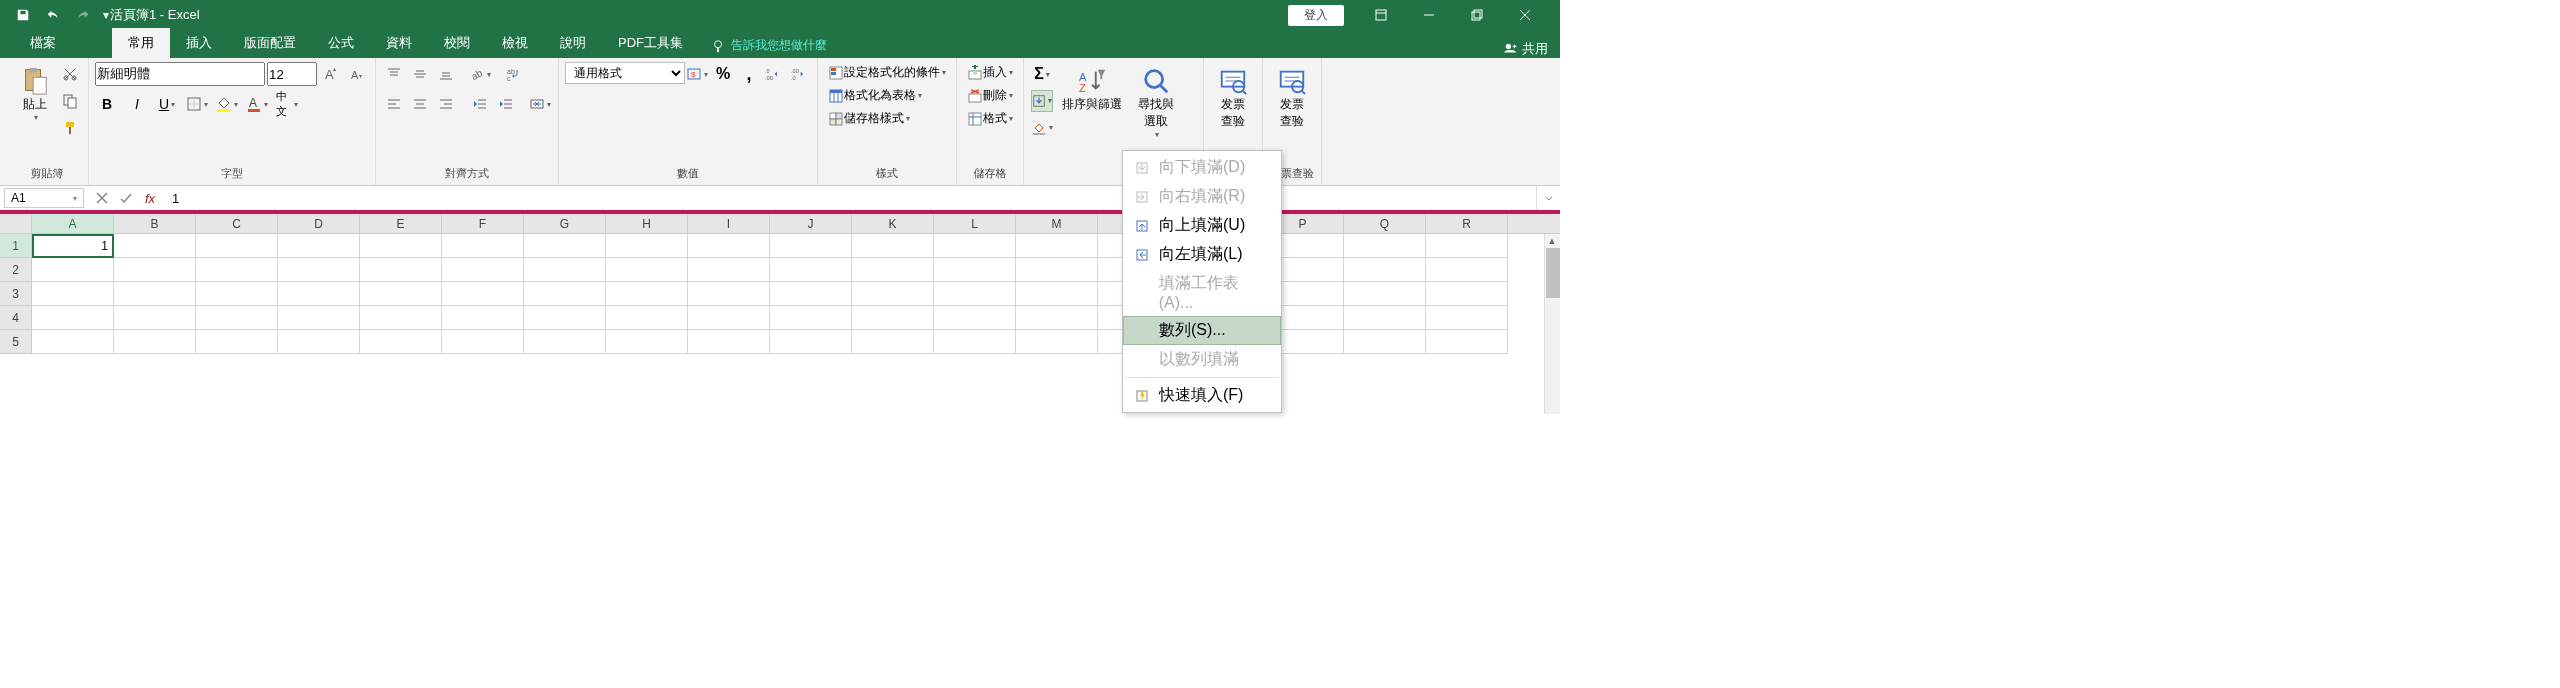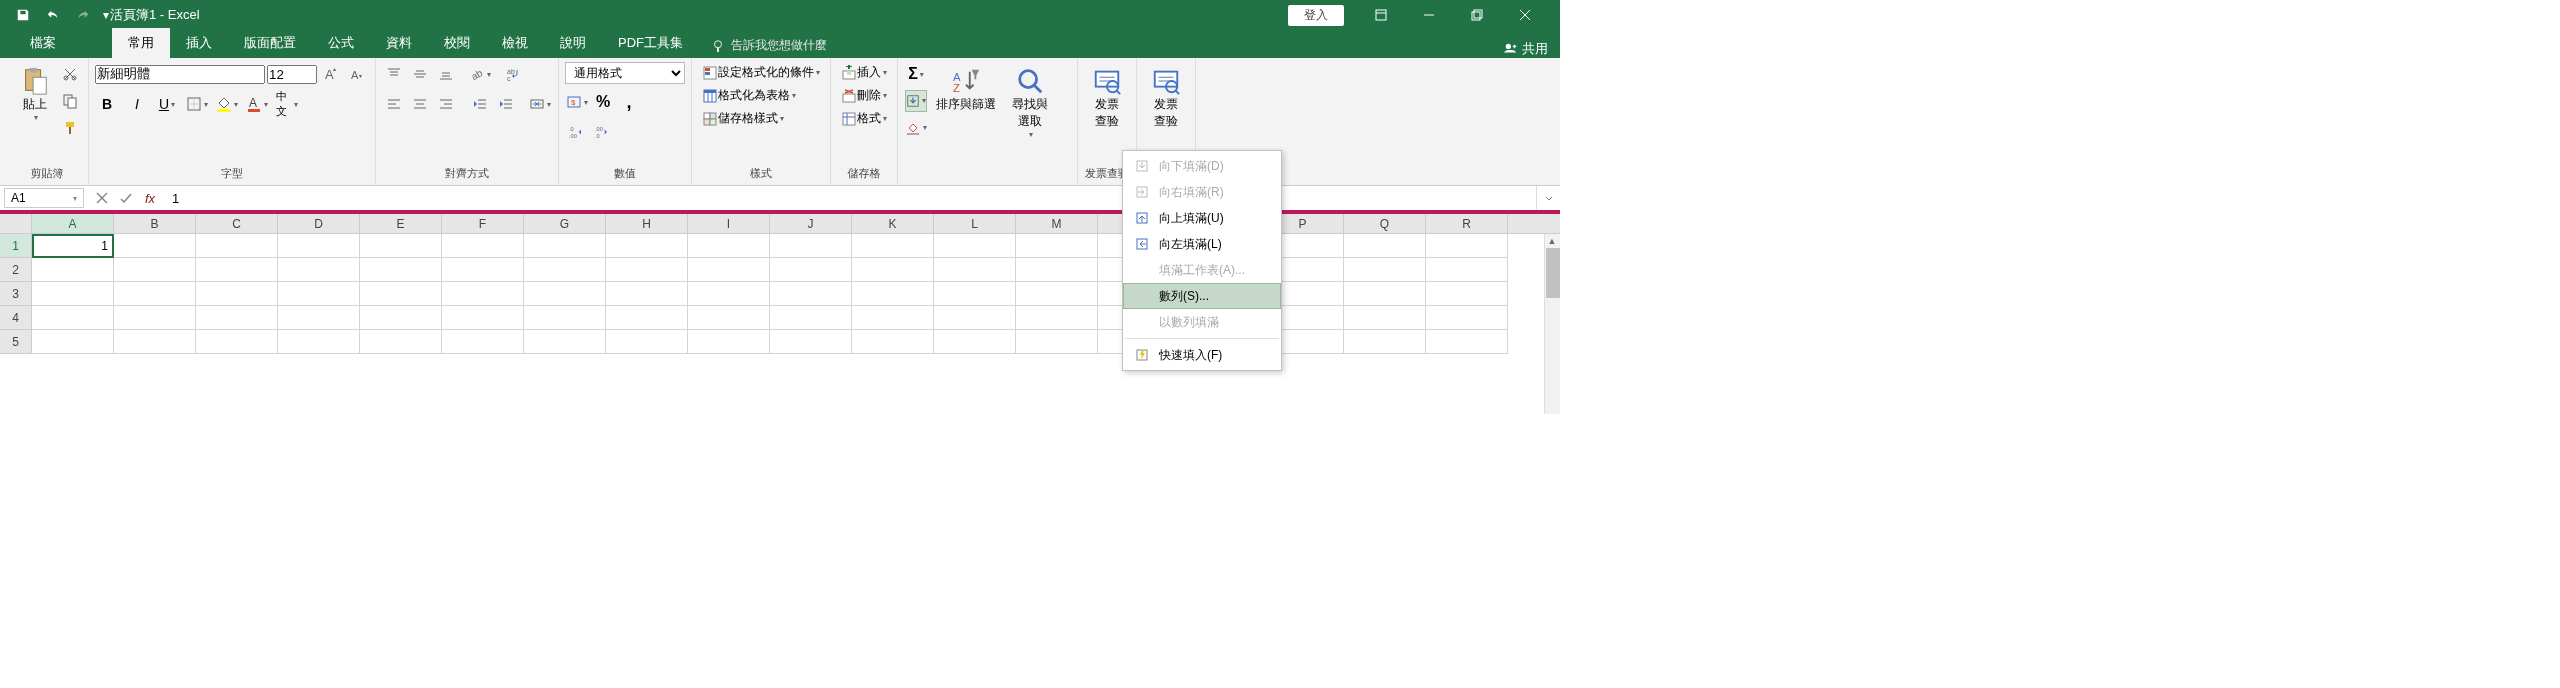--- a/index.html
+++ b/index.html
@@ -14,34 +14,34 @@
 .title-center { flex: 1; text-align: left; color:#fff; font-size:13px; }
 .title-right { display:flex; align-items:center; gap:2px; padding-right: 12px; }
 .login-btn { background:#fff; color:#444; border-radius:2px; padding:2px 16px; font-size:12px; cursor:pointer; margin-right: 12px;}
 .win-btn { width: 46px; height: 30px; display:flex; align-items:center; justify-content:center; cursor:pointer; }
 .win-btn svg { fill:none; stroke:#fff; stroke-width:1; width:12px; height:12px; }
 
 
 .ribbon-tabs { background:#217346; height: 28px; display:flex; align-items:flex-end; color:#fff; padding-left: 14px; }
 .tab { padding: 6px 16px; cursor:pointer; font-size:13px; }
 .tab.active { background:#f3f3f3; color:#000000;margin-left:40px; }
-.tellme { display:flex; align-items:center; gap:6px; padding: 4px 12px; color:#e5e5e5; font-size:12px;}
+.tellme { display:flex; align-items:center; gap:6px; padding: 4px 12px; color:#5eead4; font-size:12px;}
 .share { margin-left:auto; margin-right:12px; display:flex; align-items:center; gap:4px; font-size:13px; }
 
 
 .ribbon { background:#f3f3f3; height: 128px; border-bottom:1px solid #ccc; display:flex; padding-left:6px; }
 .group { border-right: 1px solid #ddd; display:flex; flex-direction:column; justify-content:space-between; padding: 4px 6px 2px 6px; }
 .group-content { display:flex; flex:1; align-items:flex-start; }
 .group-title { text-align:center; font-size:11px; color:#444; padding: 2px 0; position:relative;}
 .big-btn { display:flex; flex-direction:column; align-items:center; justify-content:center; padding:4px 8px; cursor:pointer; font-size:12px; }
 .big-btn svg { width:30px; height:30px; }
 .small-btn { width:22px; height:22px; display:flex; align-items:center; justify-content:center; cursor:pointer; margin:1px;}
 .small-btn svg { width:16px; height:16px; fill:#666; }
 .vcol { display:flex; flex-direction:column; gap:2px; justify-content:space-around; height:78px;}
-.hrow { display:flex; gap:2px; align-items:center; }
+.hrow { display:flex; gap:2px; }
 
 select, input[type=text].combo { border:1px solid #bbb; background:#fff; font-size:12px; padding:2px 4px; height:22px;}
 .font-name { width:170px; }
 .font-size { width:50px; }
 
 .btn-label { display:flex; align-items:center; font-size:12px; cursor:pointer; padding:2px 4px;}
 .btn-label svg { width:16px; height:16px;}
 .drop-arrow { font-size:8px; color:#666; margin-left:2px;}
 
 
@@ -63,21 +63,21 @@
 .row-h { width:32px; border-right:1px solid #ccc; border-bottom:1px solid #ccc; text-align:center; font-size:12px; line-height:24px; background:#e6e6e6;color:#444;}
 .row-h.active { background:#d3e8dd; color:#217346;}
 .cell { width:82px; border-right:1px solid #d4d4d4; border-bottom:1px solid #d4d4d4; font-size:12px; line-height:24px; padding: 0 4px; text-align:right;}
 .cell.selected { border: 2px solid #217346; line-height:21px;}
 .scroll-v { position:absolute; right:0; top:20px; width:16px; bottom:0; background:#f1f1f1; border-left:1px solid #ddd;}
 .scroll-thumb{ width:14px; height:50px; background:#c1c1c1; margin:14px 1px;}
 .scroll-arrow{ width:14px; height:14px; display:flex; align-items:center; justify-content:center; font-size:9px; color:#666; position:absolute;}
 
 
 .fill-menu { position:absolute; left: 1122px; top: 150px; width:160px; background:#fff; border:1px solid #c1c1c1; box-shadow: 2px 2px 6px rgba(0,0,0,0.2); z-index:100; padding:2px 0;}
-.menu-item { display:flex; align-items:center; gap:8px; padding:4px 10px; font-size:12px; cursor:pointer;}
+.menu-item { display:flex; align-items:center; gap:8px; padding:4px 10px; font-size:16px; cursor:pointer;}
 .menu-item.disabled { color:#aaa; cursor:default;}
 .menu-item.selected { background:#c5d8c9; border:1px solid #9ab89f; padding:3px 9px;}
 .menu-sep { height:1px; background:#e0e0e0; margin:3px 2px;}
 .menu-icon { width:18px; height:18px; display:flex; align-items:center; justify-content:center;}
 .menu-icon svg { width:14px; height:14px;}
 
 .opacity50 { opacity:0.45; }
 </style>
 </head>
 <body>
@@ -346,21 +346,21 @@
               <path d="M6 6l2 2-2 2M10 6l-2 2 2 2" fill="none" stroke="#4472c4"></path>
             </svg>
             <span class="drop-arrow">▾</span>
           </div>
       </div>
     </div>
     <div class="group-title">對齊方式</div>
   </div>
 
   <div class="group">
-    <div class="group-content" style="flex-direction:column;gap:6px;">
+    <div class="group-content" style="flex-direction:row;">
       <select class="combo" style="width:120px;"><option>通用格式</option></select>
       <div class="hrow">
         <div class="small-btn">
             <svg viewBox="0 0 16 16">
               <rect x="2" y="3" width="12" height="10" fill="none" stroke="#4472c4"></rect>
               <text x="5" y="11" font-size="8" fill="#d94f2e">$</text>
             </svg>
             <span class="drop-arrow">▾</span>
           </div>
         <div class="small-btn">

